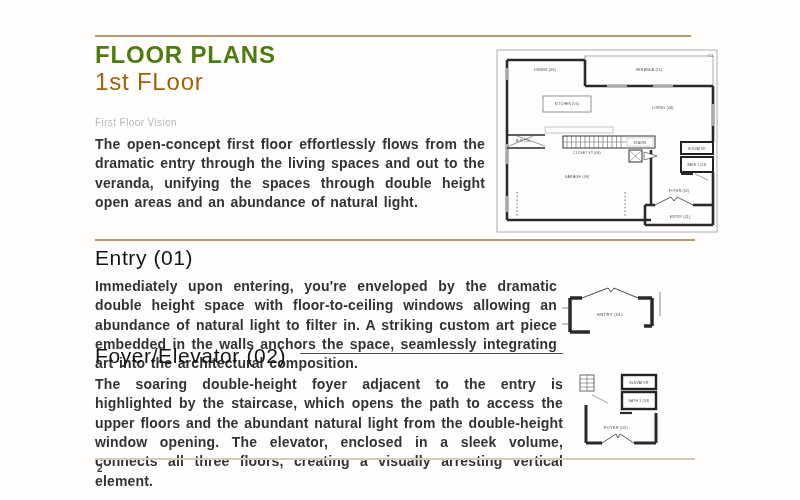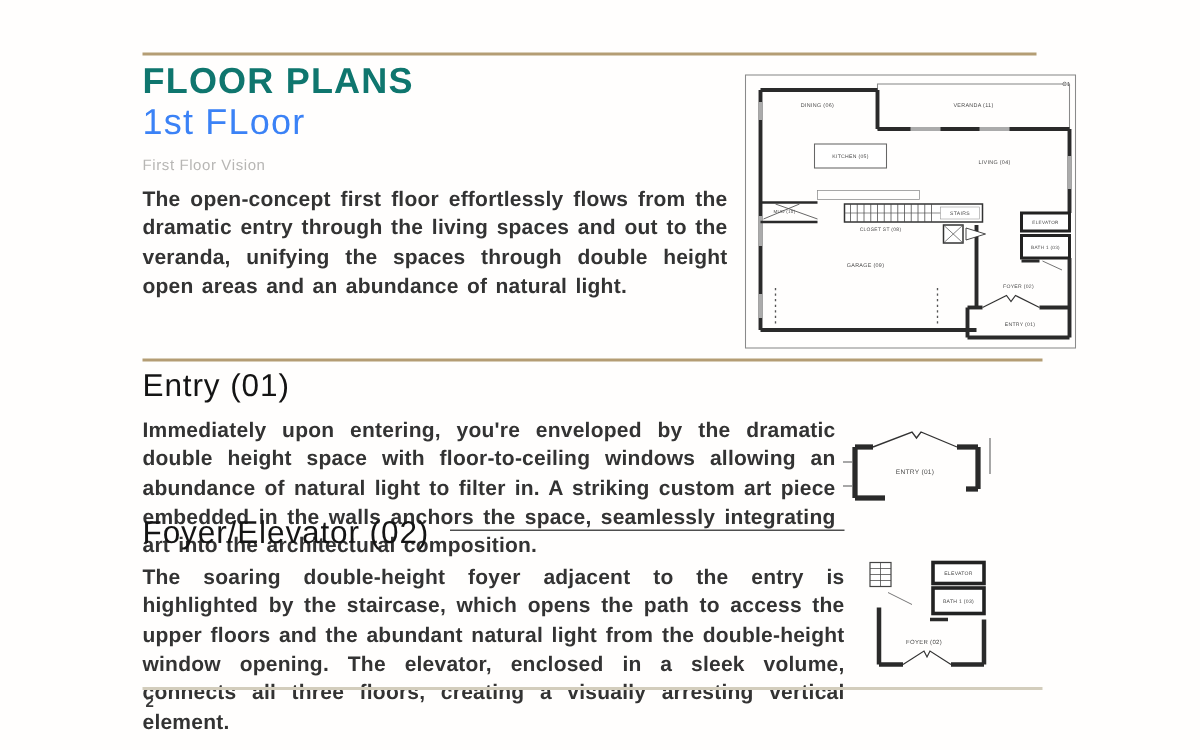--- a/index.html
+++ b/index.html
@@ -7,23 +7,23 @@
     position:relative;width:800px;height:500px;background:#fffefd;
     font-family:"Liberation Sans",sans-serif;overflow:hidden;
   }
   .rule{position:absolute;height:2px;background:#b49d74;}
   .rule.top{left:95px;top:35px;width:596px;}
   .rule.mid{left:95px;top:239px;width:600px;height:2px;}
   .rule.footer{left:95px;top:458px;width:600px;height:2px;background:#d3cdbc;}
   .page-num{position:absolute;left:97px;top:463px;font-size:10px;font-weight:700;color:#3a3a3a;}
 
   .intro-block{position:absolute;left:95px;top:42px;width:390px;}
-  .title{font-size:24px;line-height:26px;font-weight:700;color:#0f766e;letter-spacing:.8px;margin:0;}
-  .subtitle{font-size:24px;line-height:27px;font-weight:400;color:#3b82f6;letter-spacing:.8px;margin:0;}
-  .tagline{font-size:10px;color:#b7b6b4;margin-top:10px;letter-spacing:.4px;}
+  .title{font-size:24px;line-height:26px;font-weight:700;color:#4d7c0f;letter-spacing:.8px;margin:0;}
+  .subtitle{font-size:24px;line-height:27px;font-weight:400;color:#a16207;letter-spacing:.8px;margin:0;}
+  .tagline{font-size:10px;color:#b7b6b4;margin-top:22px;letter-spacing:.4px;}
   .body-text{
     font-size:14px;line-height:1.38;color:#333;font-weight:600;
     text-align:justify;margin-top:7px;word-spacing:1.5px;letter-spacing:.15px;
   }
 
   .section-entry{position:absolute;left:95px;top:246px;width:462px;}
   .section-foyer{position:absolute;left:95px;top:344px;width:468px;}
   .section-heading{font-size:21px;font-weight:400;color:#141414;letter-spacing:.6px;margin:0;}
   .heading-row{display:flex;align-items:center;}
   .heading-rule{flex:1;height:1px;background:#4e4e4e;margin-left:14px;margin-bottom:5px;}

